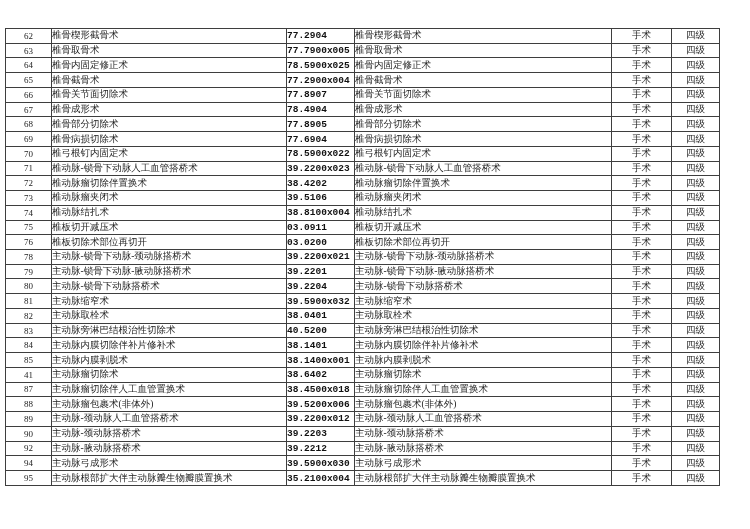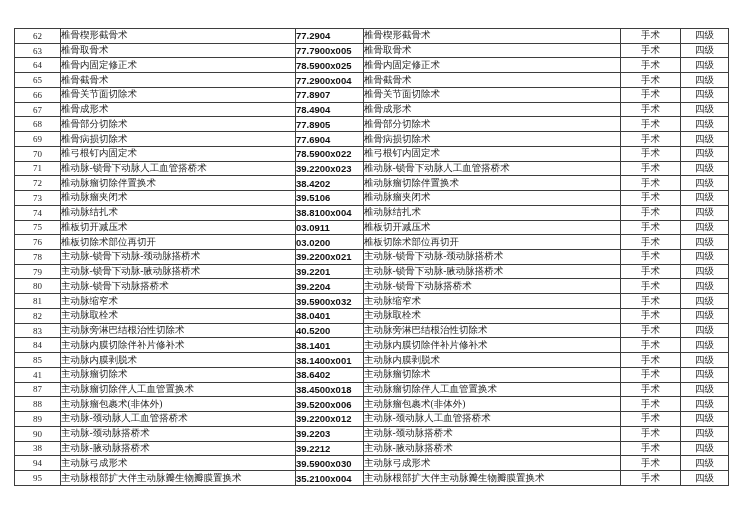--- a/index.html
+++ b/index.html
@@ -4,42 +4,42 @@
 <style>
   html,body{margin:0;padding:0;}
   body{
     width:750px;height:529px;overflow:hidden;background:#ffffff;
     font-family:"Liberation Serif", serif;color:#1d1d1d;
   }
   .page{
     position:relative;width:750px;height:529px;background:#ffffff;
   }
   table.proc{
-    position:absolute;left:14px;top:28px;width:714px;height:458px;
+    position:absolute;left:5px;top:28px;width:714px;height:458px;
     border-collapse:collapse;table-layout:fixed;border-radius:32px;
   }
   table.proc td{
     border:1px solid #3e3e3e;
     padding:0;vertical-align:middle;
     white-space:nowrap;overflow:hidden;
     height:12px;
   }
   td.c-seq{
     text-align:center;
     font-family:"Liberation Serif", serif;
     font-size:9px;
   }
   td.c-name, td.c-name2{
     text-align:left;padding:0 3px;
     font-family:"Liberation Serif", serif;
     font-size:9.5px;
   }
   td.c-code{
     text-align:left;padding:0 2px;
-    font-family:Liberation Sans, sans-serif;
+    font-family:Liberation Mono, monospace;
     font-weight:bold;
     font-size:9.5px;
     color:#111;
   }
   td.c-cat, td.c-level{
     text-align:center;
     font-family:"Liberation Serif", serif;
     font-size:9.5px;
   }
 </style>
@@ -275,21 +275,21 @@
   </tr>
         <tr>
     <td class="c-seq">90</td>
     <td class="c-name">主动脉-颈动脉搭桥术</td>
     <td class="c-code">39.2203</td>
     <td class="c-name2">主动脉-颈动脉搭桥术</td>
     <td class="c-cat">手术</td>
     <td class="c-level">四级</td>
   </tr>
         <tr>
-    <td class="c-seq">38</td>
+    <td class="c-seq">92</td>
     <td class="c-name">主动脉-腋动脉搭桥术</td>
     <td class="c-code">39.2212</td>
     <td class="c-name2">主动脉-腋动脉搭桥术</td>
     <td class="c-cat">手术</td>
     <td class="c-level">四级</td>
   </tr>
         <tr>
     <td class="c-seq">94</td>
     <td class="c-name">主动脉弓成形术</td>
     <td class="c-code">39.5900x030</td>

